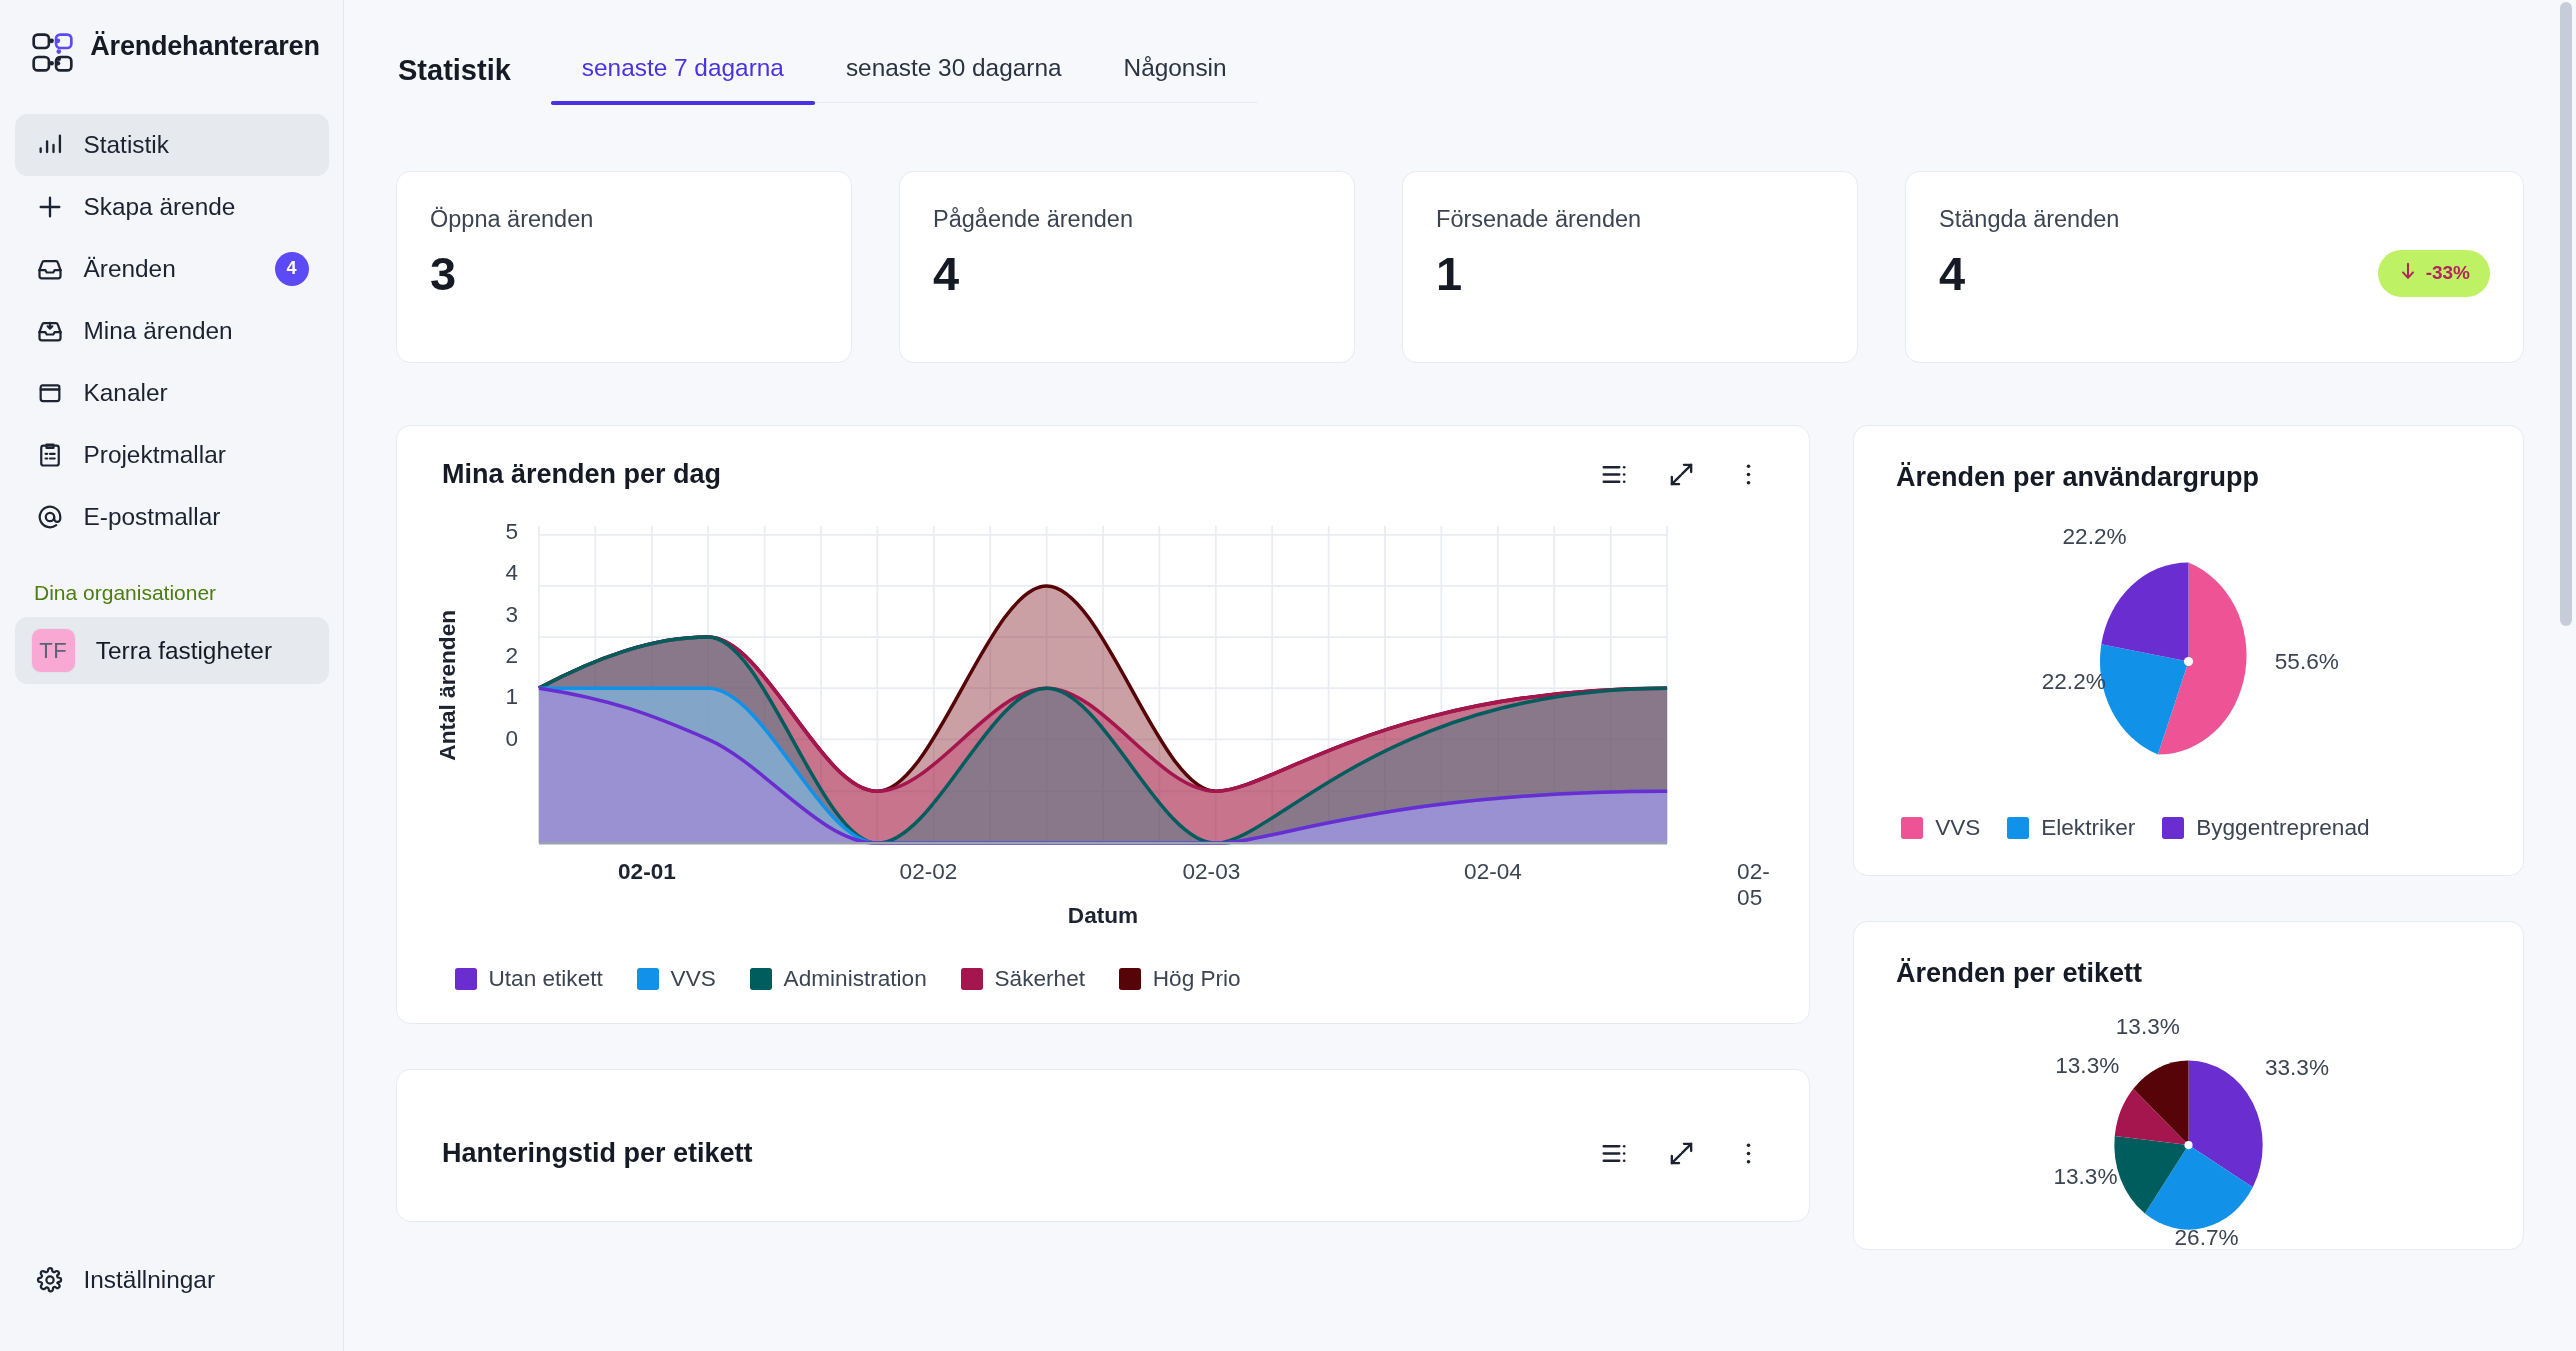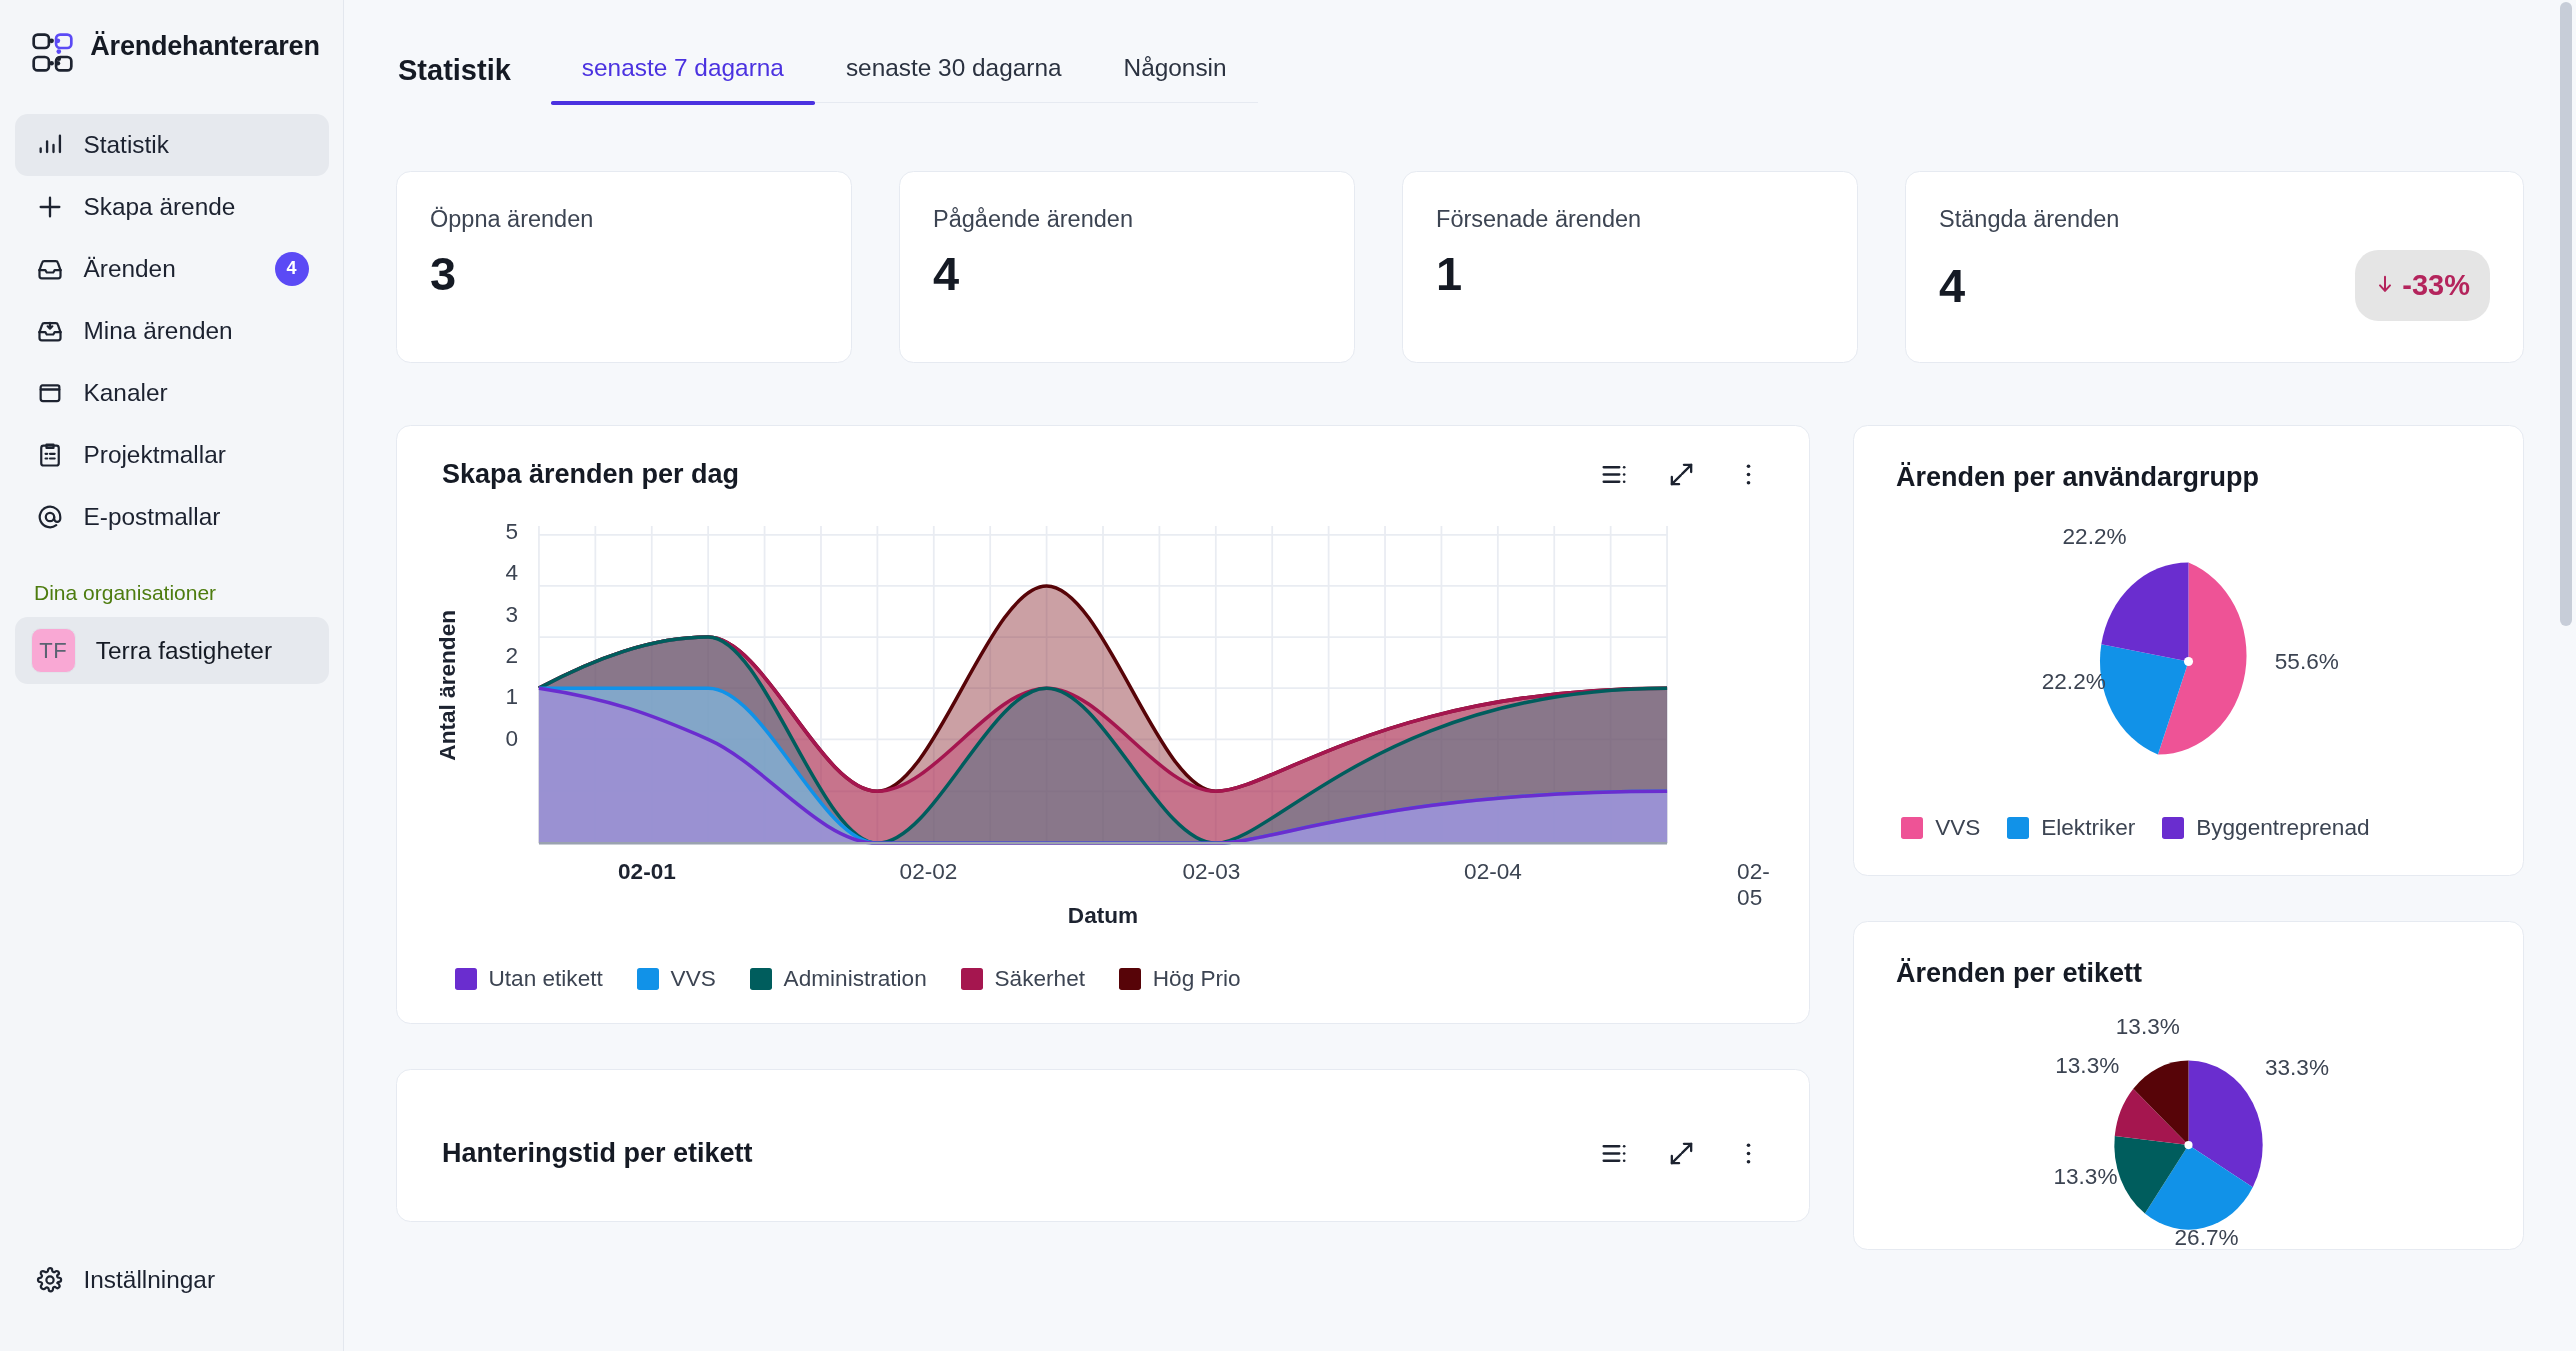--- a/index.html
+++ b/index.html
@@ -100,23 +100,23 @@
     height: 192px; padding: 34px 33px;
     flex: 1 1 0; min-width: 0;
     display: flex; flex-direction: column;
   }
   .kpi-card.wide { flex: 1.42 1 0; }
   .kpi-label { font-size: 23.5px; color: #3c4452; margin-bottom: 16.3px; }
   .kpi-valrow { display: flex; align-items: center; justify-content: space-between; }
   .kpi-value { font-size: 47px; font-weight: 700; color: #151a24; line-height: 1; }
   .kpi-delta {
     display: inline-flex; align-items: center; gap: 7.2px;
-    background: #e5e5e5; color: #b4245c;
-    font-size: 29px; font-weight: 700;
-    padding: 19px 20px; border-radius: 23.5px;
+    background: #bef264; color: #b4245c;
+    font-size: 19px; font-weight: 700;
+    padding: 10px 20px; border-radius: 23.5px;
   }
 
   .content-row {
     display: flex; gap: 43px;
     padding: 62px 52px 0 52px;
     align-items: flex-start;
   }
   .col-left { flex: 1 1 0; min-width: 0; }
   .col-right { width: 671px; flex: 0 0 671px; border-radius: 10px; }
 
@@ -328,21 +328,21 @@
         </div>
       </div>
     </div>
 
     <div class="content-row">
 
       <div class="col-left">
 
         <div class="panel">
           <div class="panel-head">
-            <div class="panel-title">Skapa ärenden per dag</div>
+            <div class="panel-title">Mina ärenden per dag</div>
             <div class="panel-actions">
               <span class="act-btn">
                 <svg width="29" height="29" viewBox="0 0 24 24" fill="none" stroke="#1d2330" stroke-width="1.9" stroke-linecap="round">
                   <path d="M3 6h13M3 12h13M3 18h13"></path>
                   <circle cx="20" cy="6" r="1.1" fill="#1d2330" stroke="none"></circle>
                   <circle cx="20" cy="12" r="1.1" fill="#1d2330" stroke="none"></circle>
                   <circle cx="20" cy="18" r="1.1" fill="#1d2330" stroke="none"></circle>
                 </svg>
               </span>
               <span class="act-btn">

